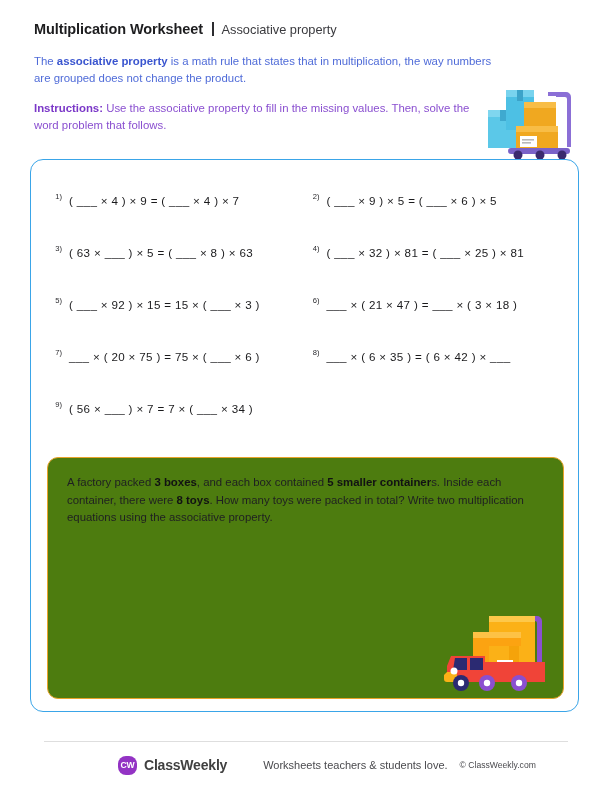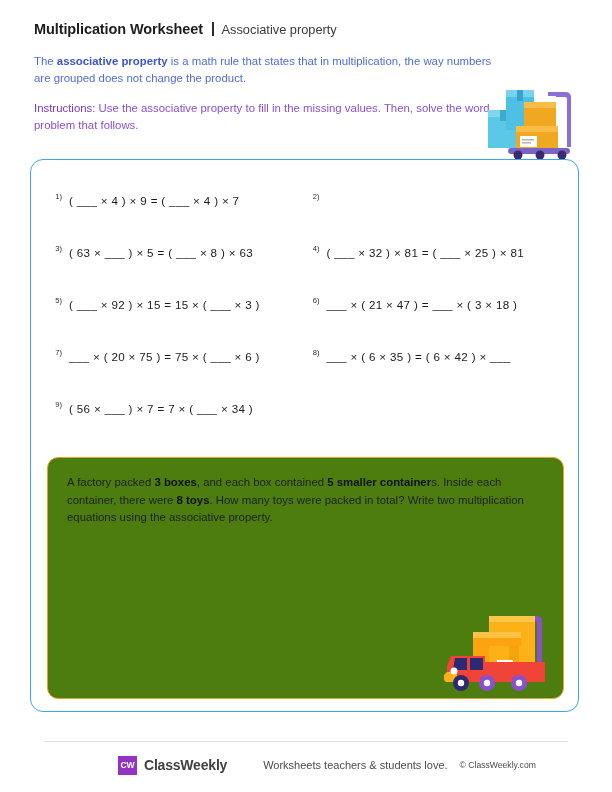--- a/index.html
+++ b/index.html
@@ -70,21 +70,21 @@
   }
   .desc b { font-weight: bold; color: #3a55cf; }
 
   .instructions {
     margin-top: 14px;
     font-size: 11.4px;
     line-height: 16.5px;
     color: #8a4fd0;
     max-width: 462px;
   }
-  .instructions b { font-weight: normal; color: #7b38c8; }
+  .instructions b { font-weight: bold; color: #7b38c8; }
 
   
   .hand-truck {
     position: absolute;
     left: 486px;
     top: 82px;
     width: 96px;
     height: 78px;
   }
 
@@ -189,21 +189,21 @@
   .brand {
     display: flex;
     align-items: center;
     gap: 7px;
     margin-left: 74px;
   }
 
   .brand-badge {
     width: 19px;
     height: 19px;
-    border-radius: 0;
+    border-radius: 8px;
     background: #9333c4;
     color: #ffffff;
     font-size: 8.6px;
     font-weight: bold;
     display: flex;
     align-items: center;
     justify-content: center;
     letter-spacing: -0.2px;
   }
 
@@ -274,20 +274,21 @@
 
   <div class="problems-panel">
 
     <div class="problems-grid">
       <div class="problem">
         <span class="problem-num">1)</span>
         <span class="problem-eq">( ___ × 4 ) × 9 = ( ___ × 4 ) × 7</span>
       </div>
       <div class="problem">
         <span class="problem-num">2)</span>
+        <span class="problem-eq">( ___ × 9 ) × 5 = ( ___ × 6 ) × 5</span>
       </div>
       <div class="problem">
         <span class="problem-num">3)</span>
         <span class="problem-eq">( 63 × ___ ) × 5 = ( ___ × 8 ) × 63</span>
       </div>
       <div class="problem">
         <span class="problem-num">4)</span>
         <span class="problem-eq">( ___ × 32 ) × 81 = ( ___ × 25 ) × 81</span>
       </div>
       <div class="problem">

